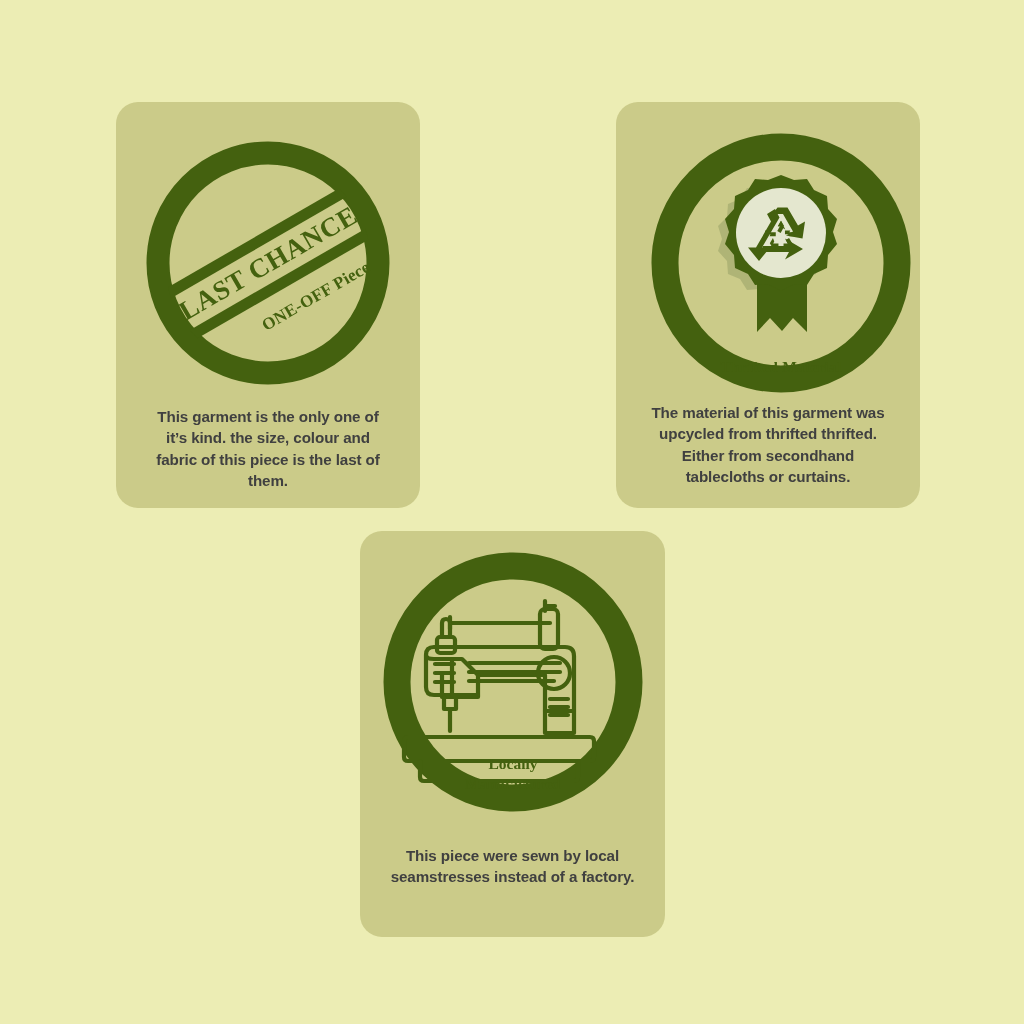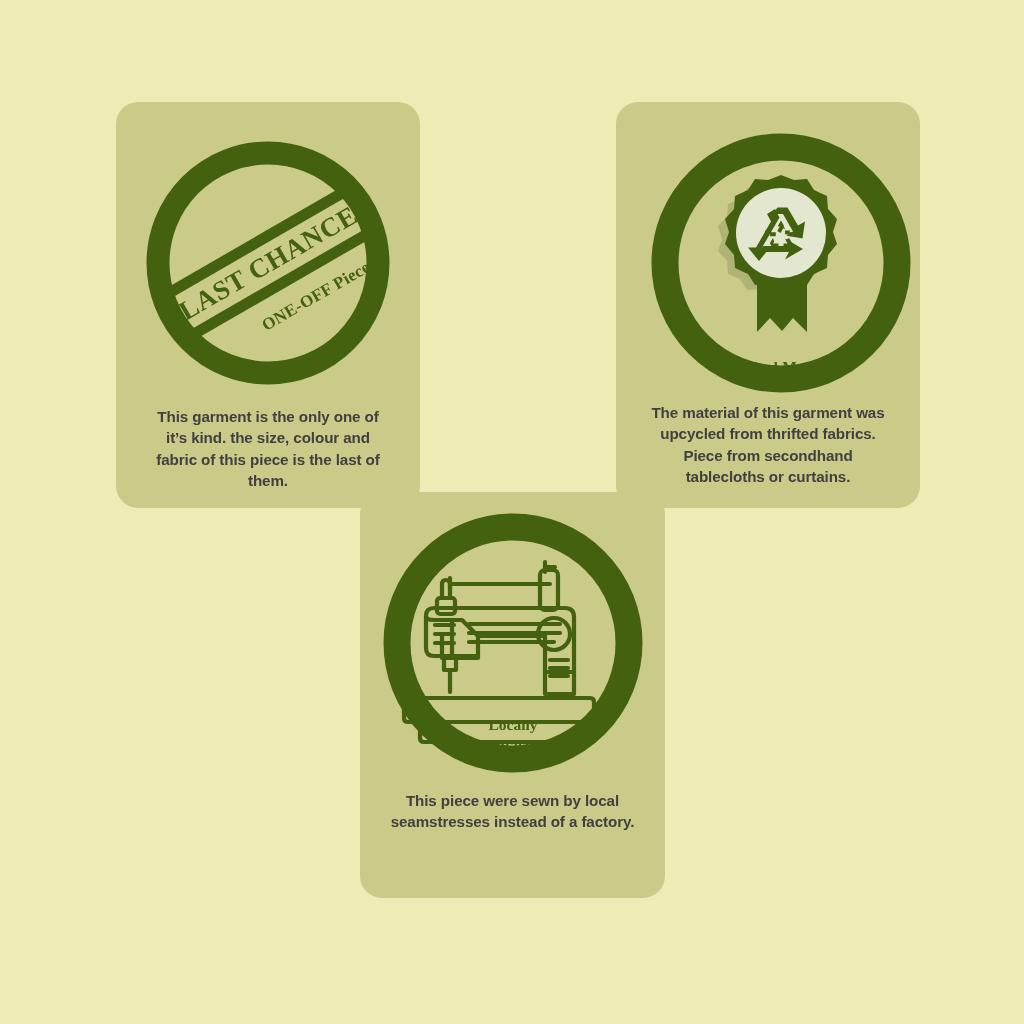--- a/index.html
+++ b/index.html
@@ -17,21 +17,21 @@
   .card {
     position:absolute;
     background:#cbcb89;
     border-radius:22px;
     display:flex;
     flex-direction:column;
     align-items:center;
   }
   .card-1 { left:116px; top:102px; width:304px; height:406px; }
   .card-2 { left:616px; top:102px; width:304px; height:406px; }
-  .card-3 { left:360px; top:492px; width:305px; height:406px; }
+  .card-3 { left:360px; top:531px; width:305px; height:406px; }
 
   .badge-wrap {
     position:relative;
     width:100%;
     display:flex;
     justify-content:center;
   }
   .badge-1 { margin-top:36px; }
   .badge-2 { margin-top:30px;padding-left:26px; }
   .badge-3 { margin-top:20px; }
@@ -40,21 +40,21 @@
     color:#404040;
     font-size:15.2px;
     line-height:1.40;
     text-align:center;
     font-weight:600;
     letter-spacing:-0.1px;
     width:246px;
   }
   .cap-1 { margin-top:18px; }
   .cap-2 { margin-top:8px; }
-  .cap-3 { margin-top:16px; }
+  .cap-3 { margin-top:32px; }
 
   svg { display:block; }
 </style>
 </head>
 <body>
 
 <div id="stage">
 
   <div class="card card-1">
     <div class="badge-wrap badge-1">
@@ -127,21 +127,21 @@
               <path d="M-6,-26 L-1.5,-17.5 L-19,12.5 L-11,12.5 L-22,26 L-33,12.5
                        L-25,12.5 L-10,-13.5 L-14,-21 Z"></path>
               <path d="M-18.5,17 L8,17 L4,24.5 L22,14 L4,3.5 L8,11 L-18.5,11 Z"></path>
             </g>
           </g>
         </g>
 
         <text x="131" y="240" text-anchor="middle" font-family="'Liberation Serif', serif" font-size="15.5" font-weight="bold" letter-spacing="0.2" fill="#44610f">Thrifted Material</text>
       </svg>
     </div>
-    <div class="caption cap-2">The material of this garment was upcycled from thrifted fabrics. Piece from secondhand tablecloths or curtains.</div>
+    <div class="caption cap-2">The material of this garment was upcycled from thrifted thrifted. Either from secondhand tablecloths or curtains.</div>
   </div>
 
   <div class="card card-3">
     <div class="badge-wrap badge-3">
       <svg width="262" height="262" viewBox="0 0 262 262">
         <circle cx="131" cy="131" r="116" fill="none" stroke="#44610f" stroke-width="27"></circle>
 
         <g fill="none" stroke="#44610f" stroke-width="4.2" stroke-linejoin="round" stroke-linecap="round">
 
           <path d="M68 78 L68 66 M68 72 L168 72"></path>

